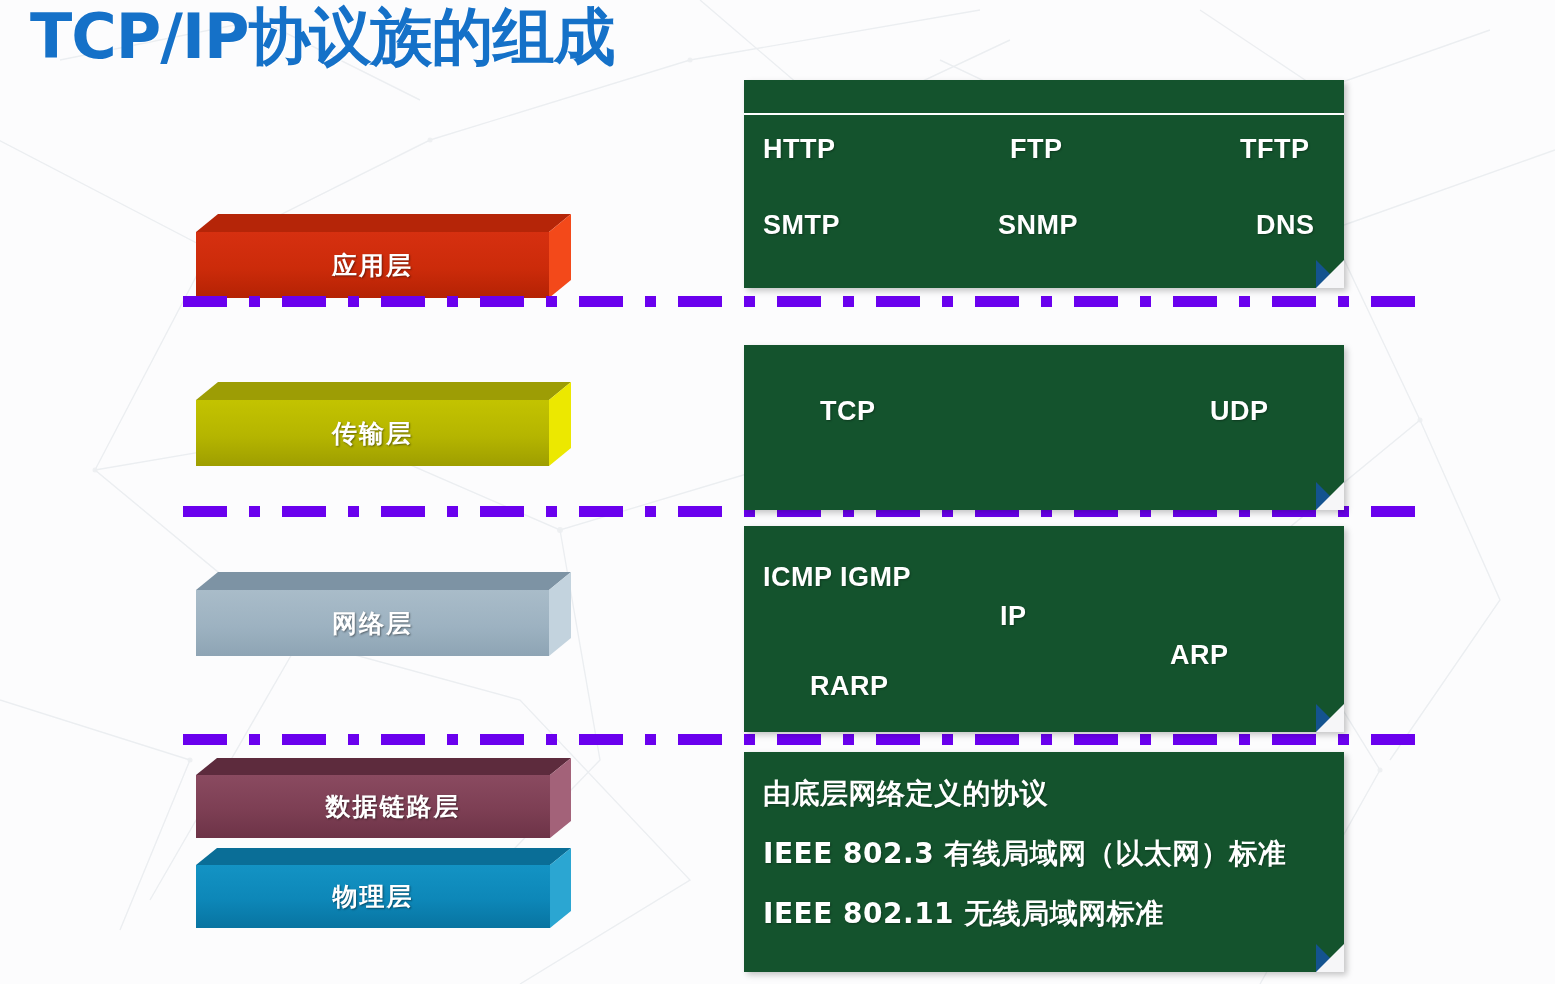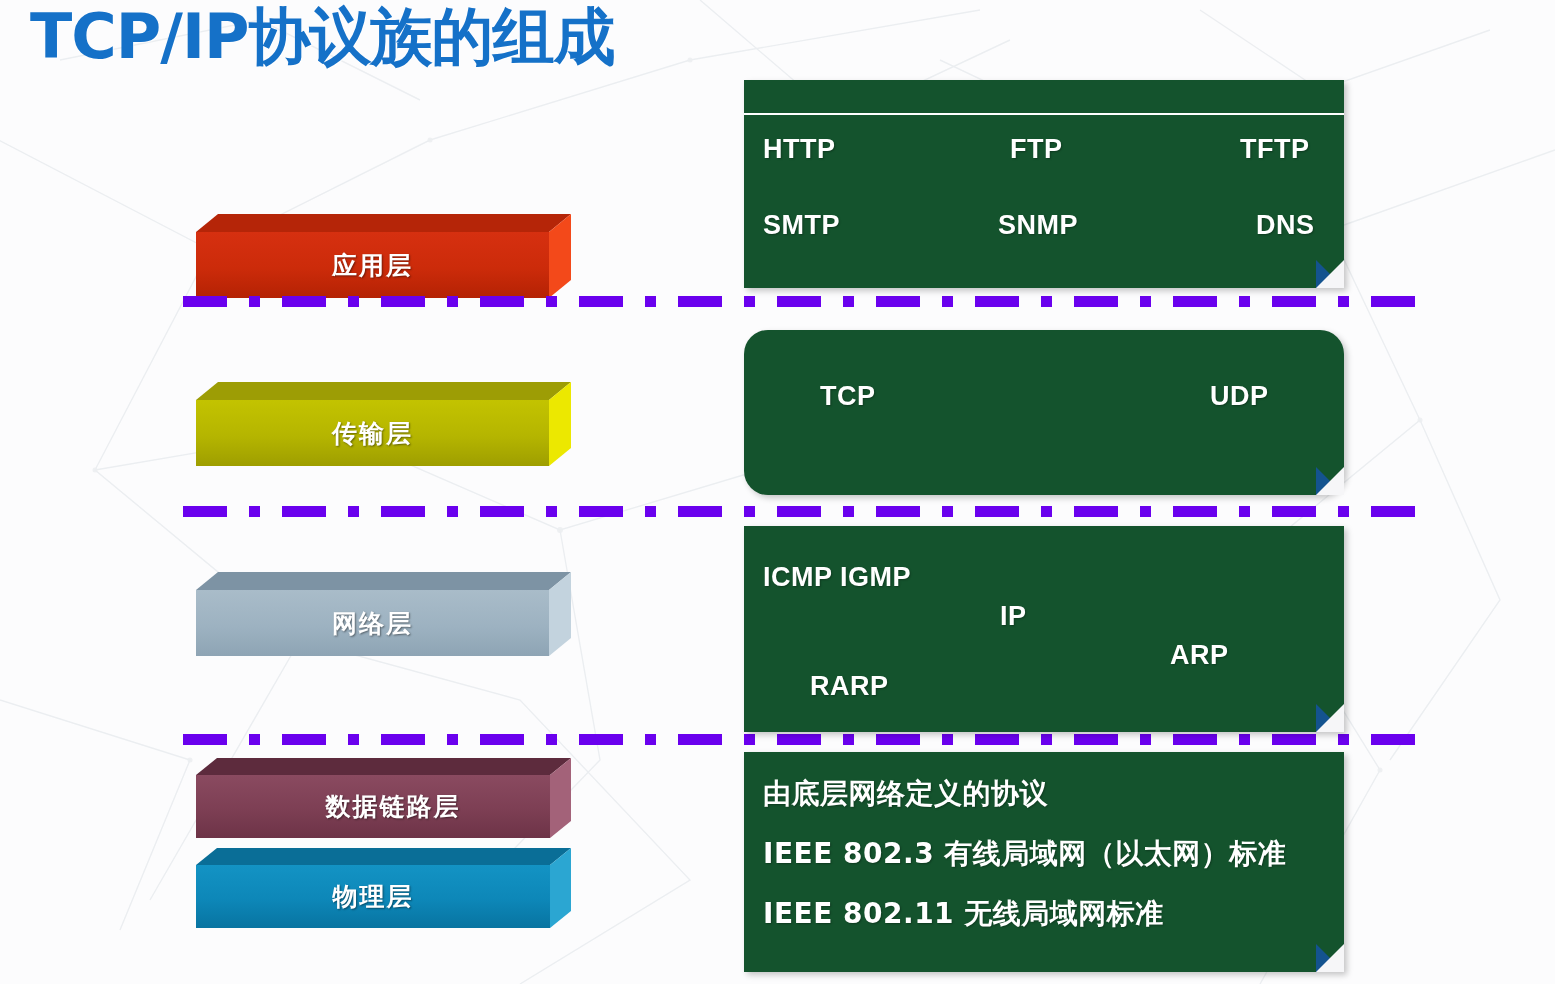--- a/index.html
+++ b/index.html
@@ -261,21 +261,21 @@
     <span class="proto" style="left:19px;top:54px;">HTTP</span>
     <span class="proto" style="left:266px;top:54px;">FTP</span>
     <span class="proto" style="left:496px;top:54px;">TFTP</span>
     <span class="proto" style="left:19px;top:130px;">SMTP</span>
     <span class="proto" style="left:254px;top:130px;">SNMP</span>
     <span class="proto" style="left:512px;top:130px;">DNS</span>
     <div class="curl-shade"></div>
     <div class="curl"></div>
   </div>
 
-  <div class="panel" style="left:744px;top:330px;width:600px;height:165px;border-radius:24px;">
+  <div class="panel" style="left:744px;top:345px;width:600px;height:165px;">
     <span class="proto" style="left:76px;top:51px;">TCP</span>
     <span class="proto" style="left:466px;top:51px;">UDP</span>
     <div class="curl-shade"></div>
     <div class="curl"></div>
   </div>
 
   <div class="panel" style="left:744px;top:526px;width:600px;height:206px;">
     <span class="proto" style="left:19px;top:36px;">ICMP  IGMP</span>
     <span class="proto" style="left:256px;top:75px;">IP</span>
     <span class="proto" style="left:426px;top:114px;">ARP</span>

